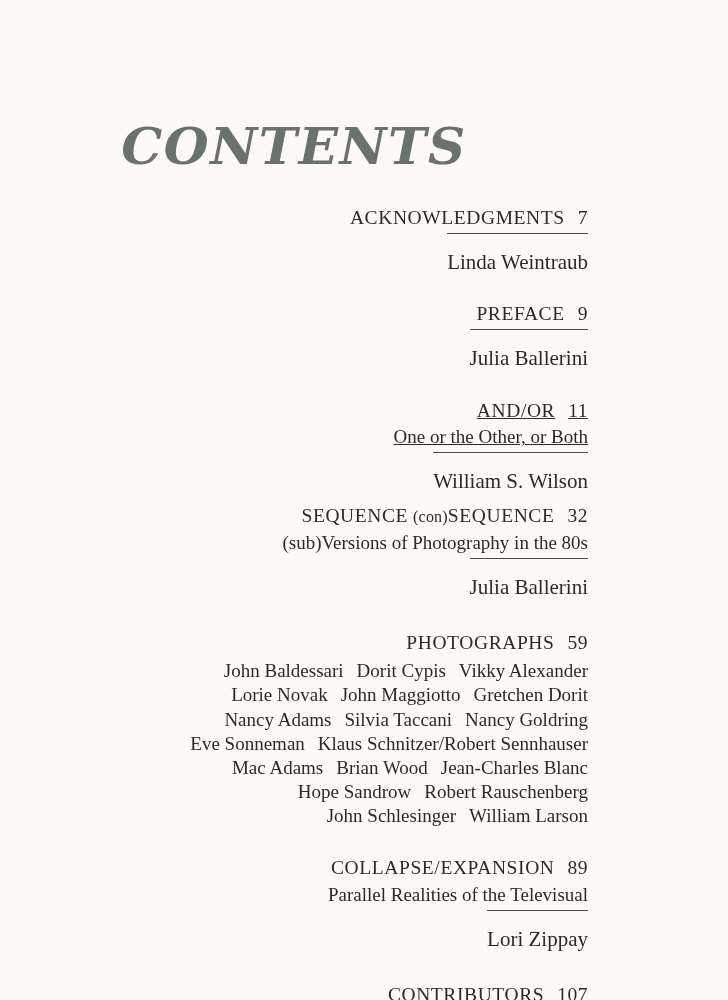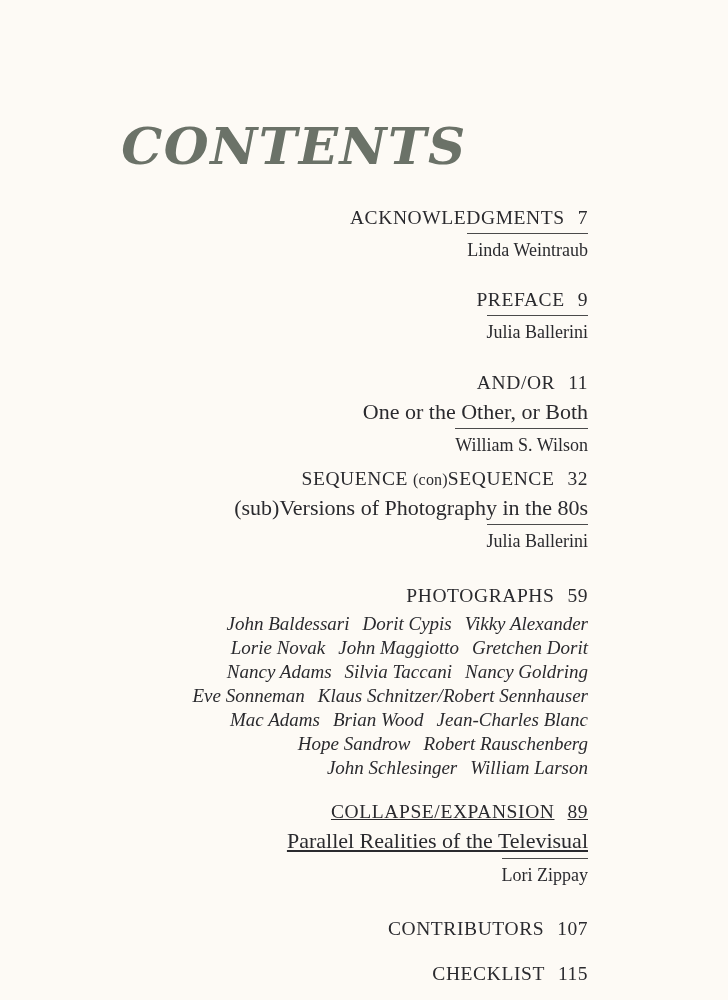--- a/index.html
+++ b/index.html
@@ -53,54 +53,53 @@
   .entry-heading .pagenum {
     margin-left: 13px;
     letter-spacing: 0.5px;
   }
   .small-caps-inline {
     font-size: 16px;
     letter-spacing: 0.2px;
   }
 
   .entry-subtitle {
-    font-size: 22px;
+    font-size: 19px;
     line-height: 1.3;
     margin-top: 2px;
   }
 
   .entry-author {
-    font-size: 18px;
+    font-size: 21px;
     line-height: 1.3;
     display: inline-block;
     border-top: 1.6px solid #4a4a4a;
-    padding-top: 5px;
+    padding-top: 15px;
     margin-top: 2px;
   }
 
   .authorwrap {
     line-height: 1.25;
   }
 
   
   .sec-ack      { margin-top: 0; }
   .sec-preface  { margin-top: 26px; }
-  .sec-andor    { margin-top: 26px; }
+  .sec-andor    { margin-top: 26px; text-decoration: underline; }
   .sec-sequence { margin-top: 9px; }
   .sec-photographs { margin-top: 30px; }
-  .sec-collapse { margin-top: 20px; text-decoration: underline; }
+  .sec-collapse { margin-top: 28px; }
   .sec-contributors { margin-top: 30px; }
   .sec-checklist { margin-top: 20px; }
 
   
   .artist-line {
     font-size: 19px;
     line-height: 1.27;
     white-space: nowrap;
-    font-style: italic;
   }
   .artist-line .gap {
     display: inline-block;
     width: 13px;
   }
   .photographs-list {
     margin-top: 3px;
   }
 </style>
 </head>

